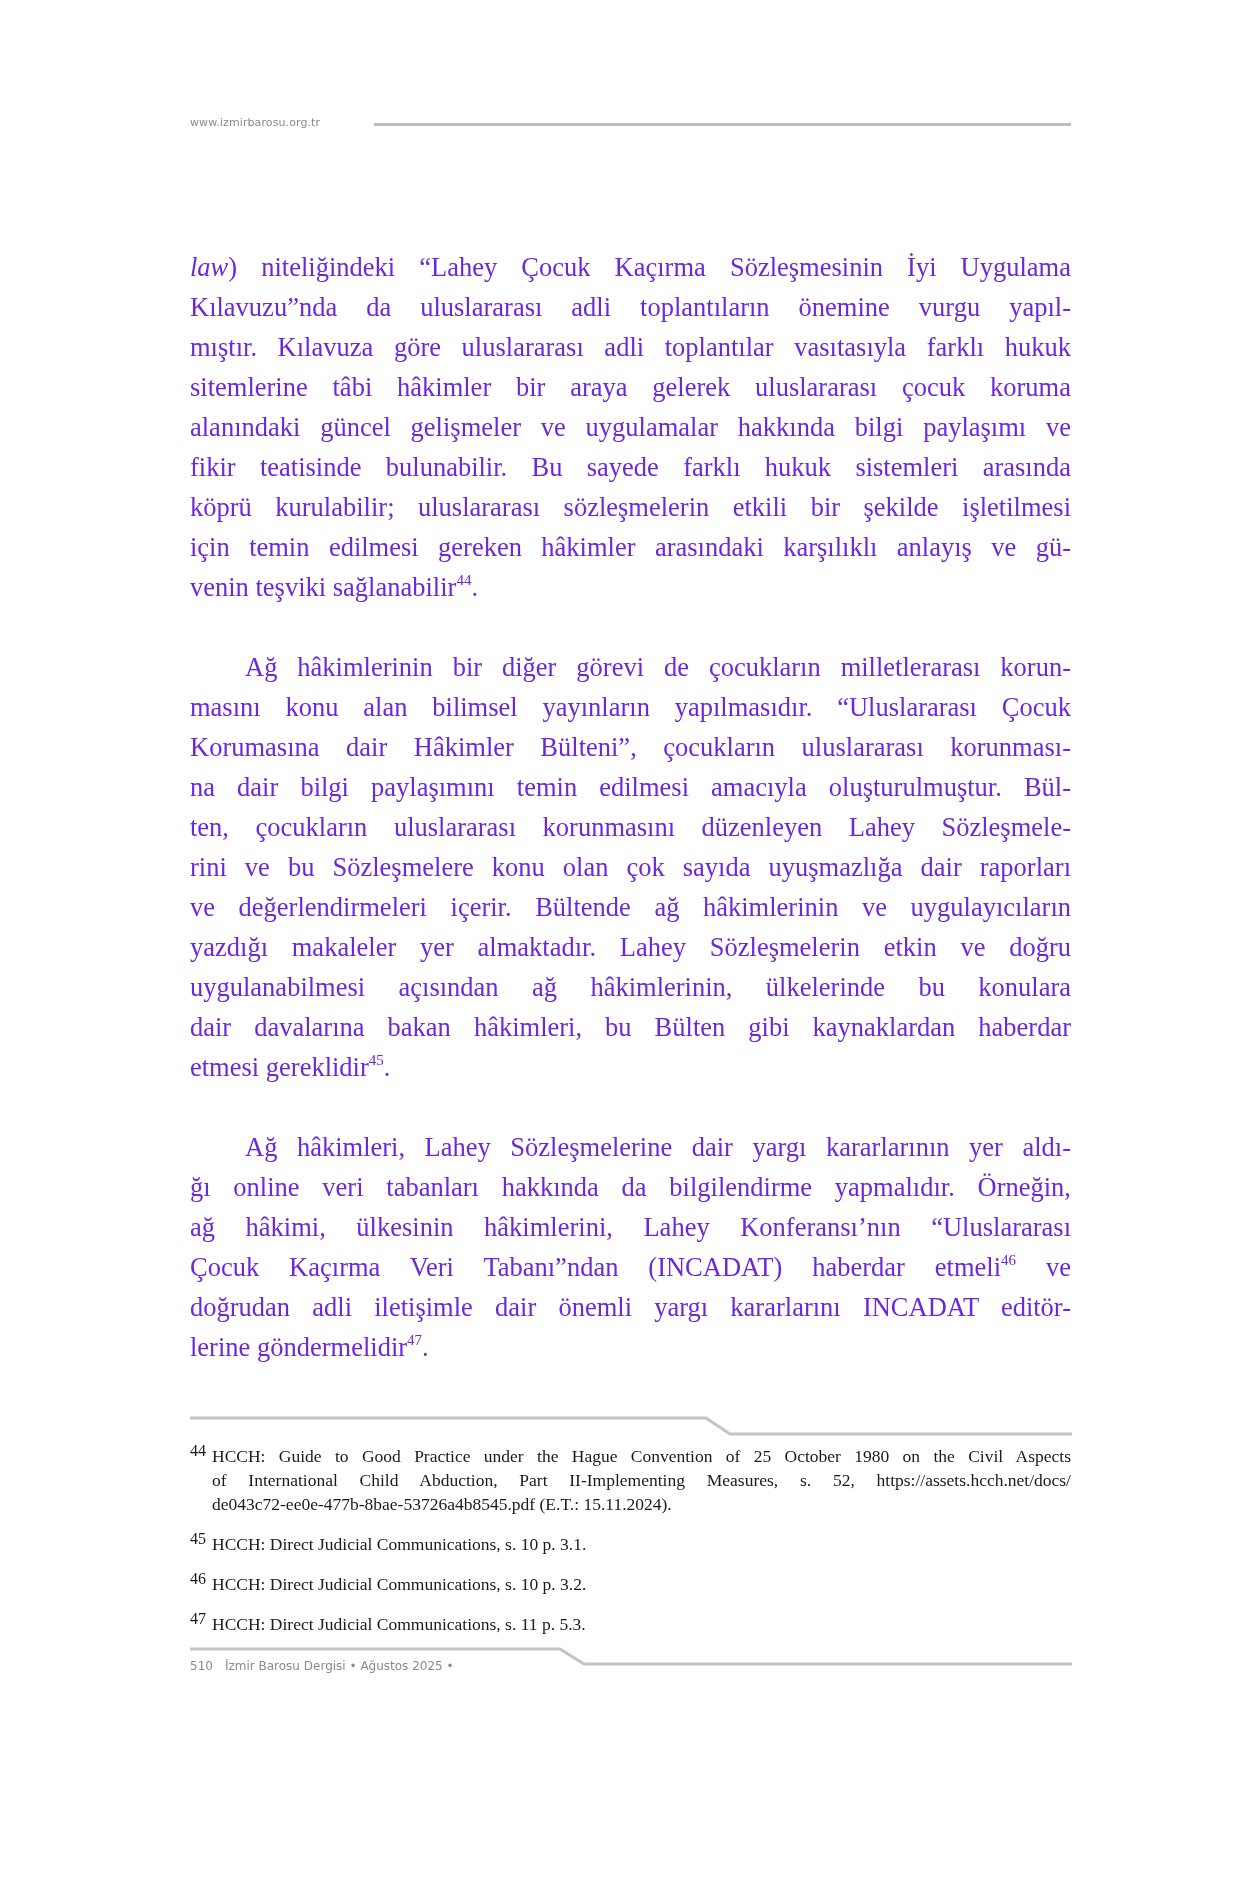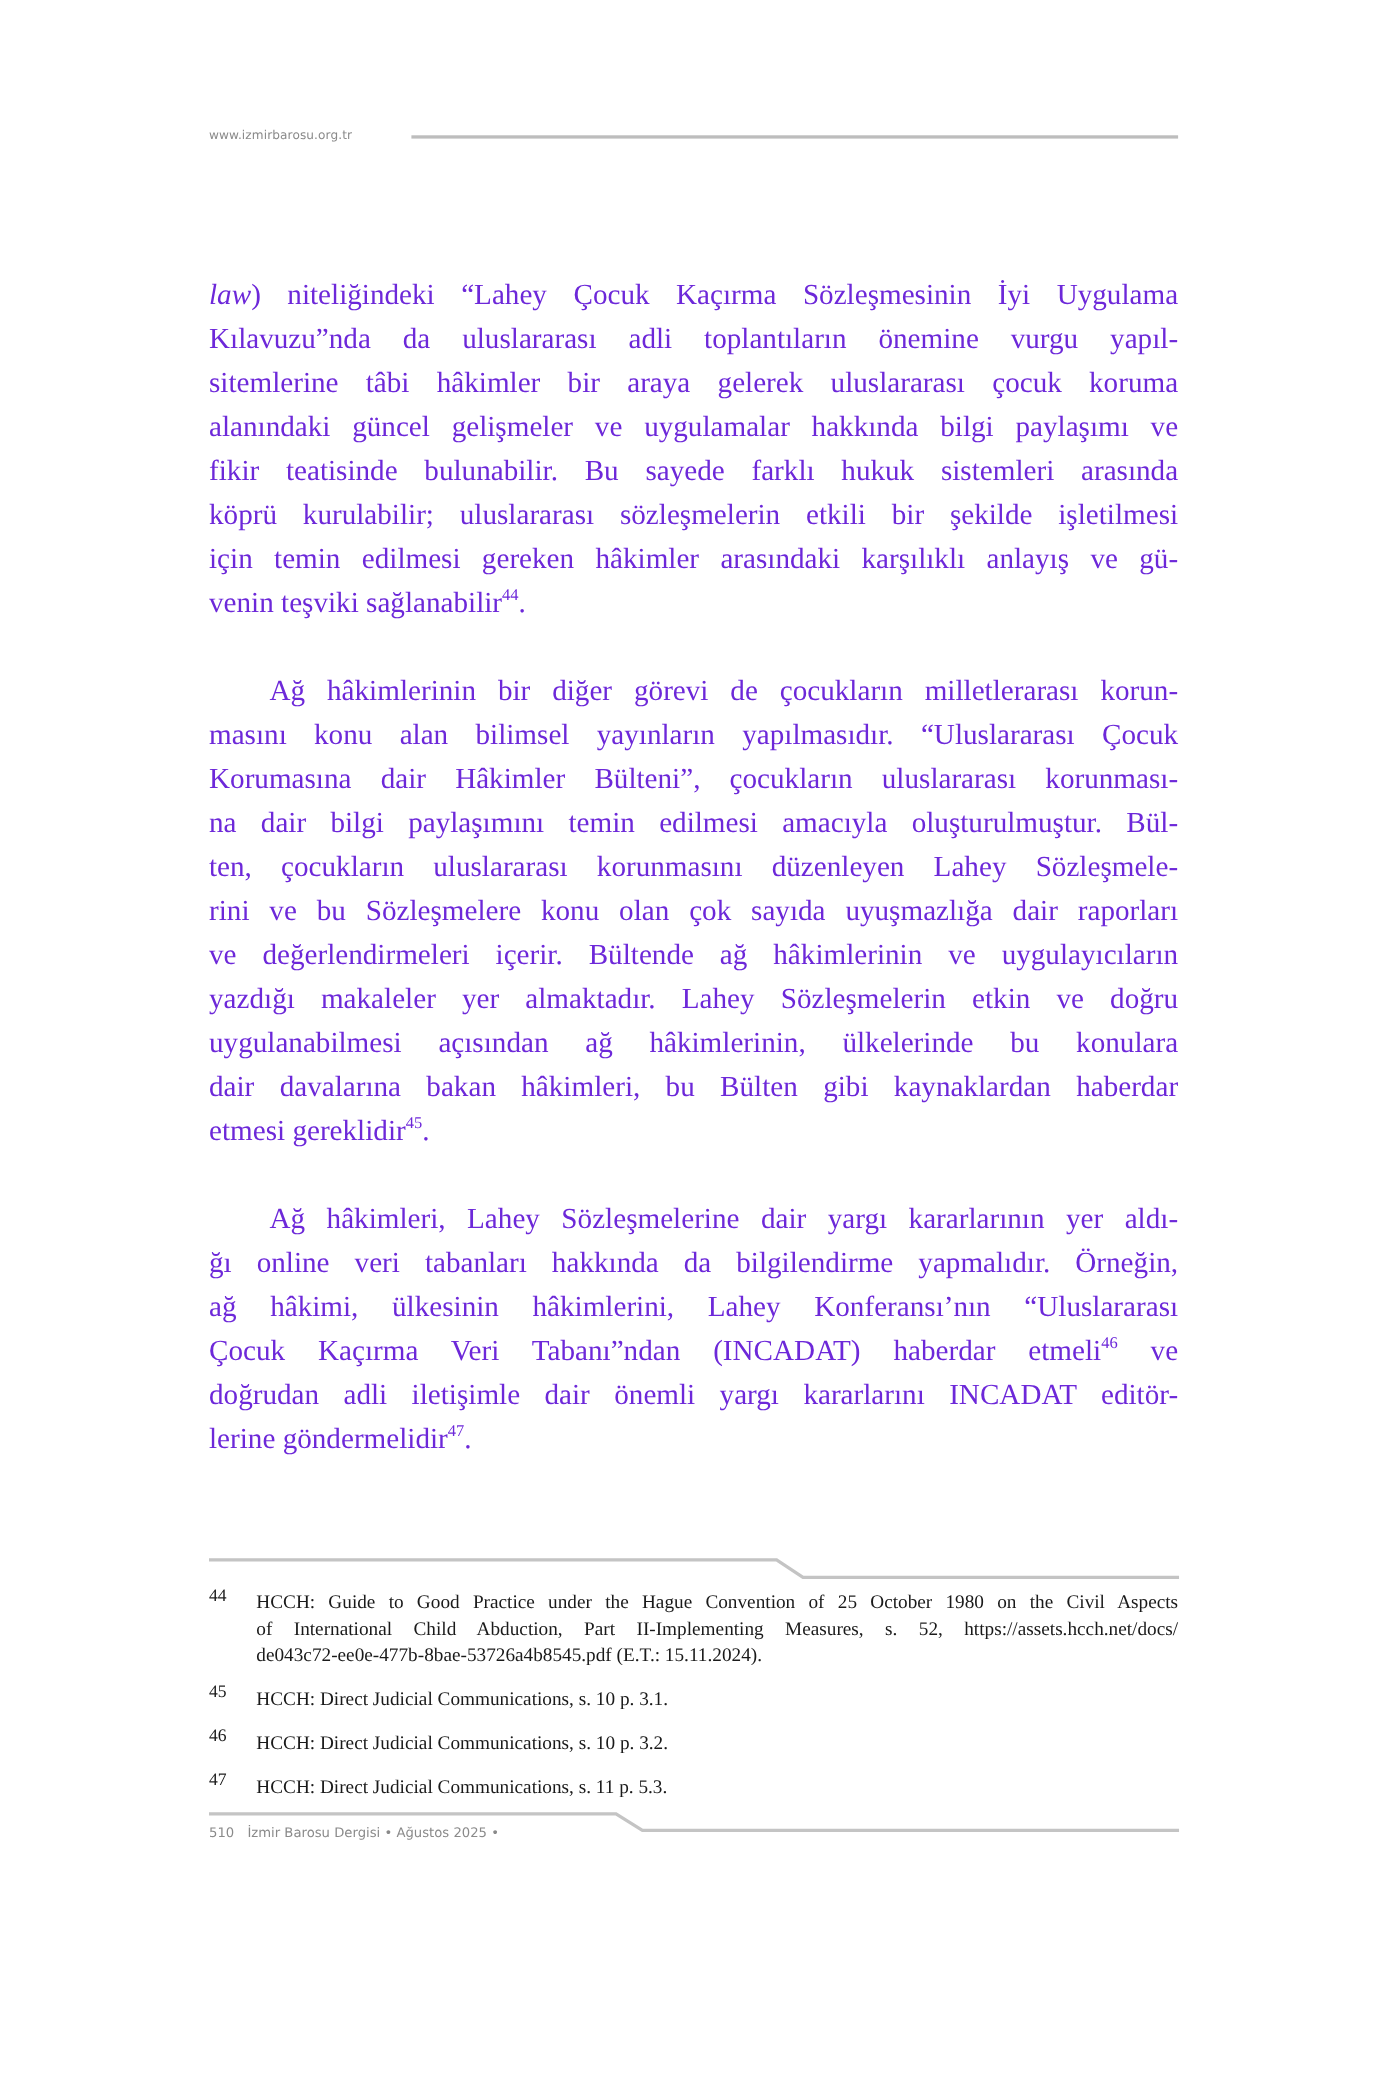--- a/index.html
+++ b/index.html
@@ -17,21 +17,21 @@
     .line.indent { padding-left: 55px; }
     sup.fnref { font-size: 15px; vertical-align: 11px; line-height: 0; }
     em { font-style: italic; }
 
     .fn-sep { position: absolute; left: 190px; top: 1410px; width: 882px; height: 30px; }
     .fn-sep svg, .footer-rule svg { display: block; }
 
     .footnotes { position: absolute; left: 190px; top: 1444px; width: 881px; font-family: "Liberation Serif", "DejaVu Serif", serif; font-size: 17.5px; color: #1a1a1a; }
     .fn { position: relative; padding-left: 22px; line-height: 24px; margin-bottom: 16px; }
     .fn-num { position: absolute; left: 0; top: -5px; font-size: 16px; }
-    .fn-line { display: block; white-space: nowrap; text-align: justify; text-align-last: justify; margin-left: 21px; }
+    .fn-line { display: block; white-space: nowrap; text-align: justify; text-align-last: justify; }
     .fn-line.last { text-align-last: left; }
 
     .footer-rule { position: absolute; left: 190px; top: 1642px; width: 882px; height: 28px; }
     .footer-text { position: absolute; left: 190px; top: 1652px; font-family: "DejaVu Sans", sans-serif; font-size: 12px; color: #8a8a8a; white-space: nowrap; line-height: 28px; }
     .footer-text .page-num { margin-right: 12px; }
   </style>
 </head>
 <body>
 
 <div class="page">
@@ -39,20 +39,21 @@
   <div class="header">
     <span class="header-url">www.izmirbarosu.org.tr</span>
     <div class="header-rule"></div>
   </div>
 
   <div class="body-text">
 
     <p class="para">
       <span class="line"><em>law</em><span>) niteliğindeki “Lahey Çocuk Kaçırma Sözleşmesinin İyi Uygulama</span></span>
       <span class="line">Kılavuzu”nda da uluslararası adli toplantıların önemine vurgu yapıl-</span>
+      <span class="line">mıştır. Kılavuza göre uluslararası adli toplantılar vasıtasıyla farklı hukuk</span>
       <span class="line">sitemlerine tâbi hâkimler bir araya gelerek uluslararası çocuk koruma</span>
       <span class="line">alanındaki güncel gelişmeler ve uygulamalar hakkında bilgi paylaşımı ve</span>
       <span class="line">fikir teatisinde bulunabilir. Bu sayede farklı hukuk sistemleri arasında</span>
       <span class="line">köprü kurulabilir; uluslararası sözleşmelerin etkili bir şekilde işletilmesi</span>
       <span class="line">için temin edilmesi gereken hâkimler arasındaki karşılıklı anlayış ve gü-</span>
       <span class="line last"><span>venin teşviki sağlanabilir</span><sup class="fnref">44</sup><span>.</span></span>
     </p>
 
     <p class="para">
       <span class="line indent">Ağ hâkimlerinin bir diğer görevi de çocukların milletlerarası korun-</span>

